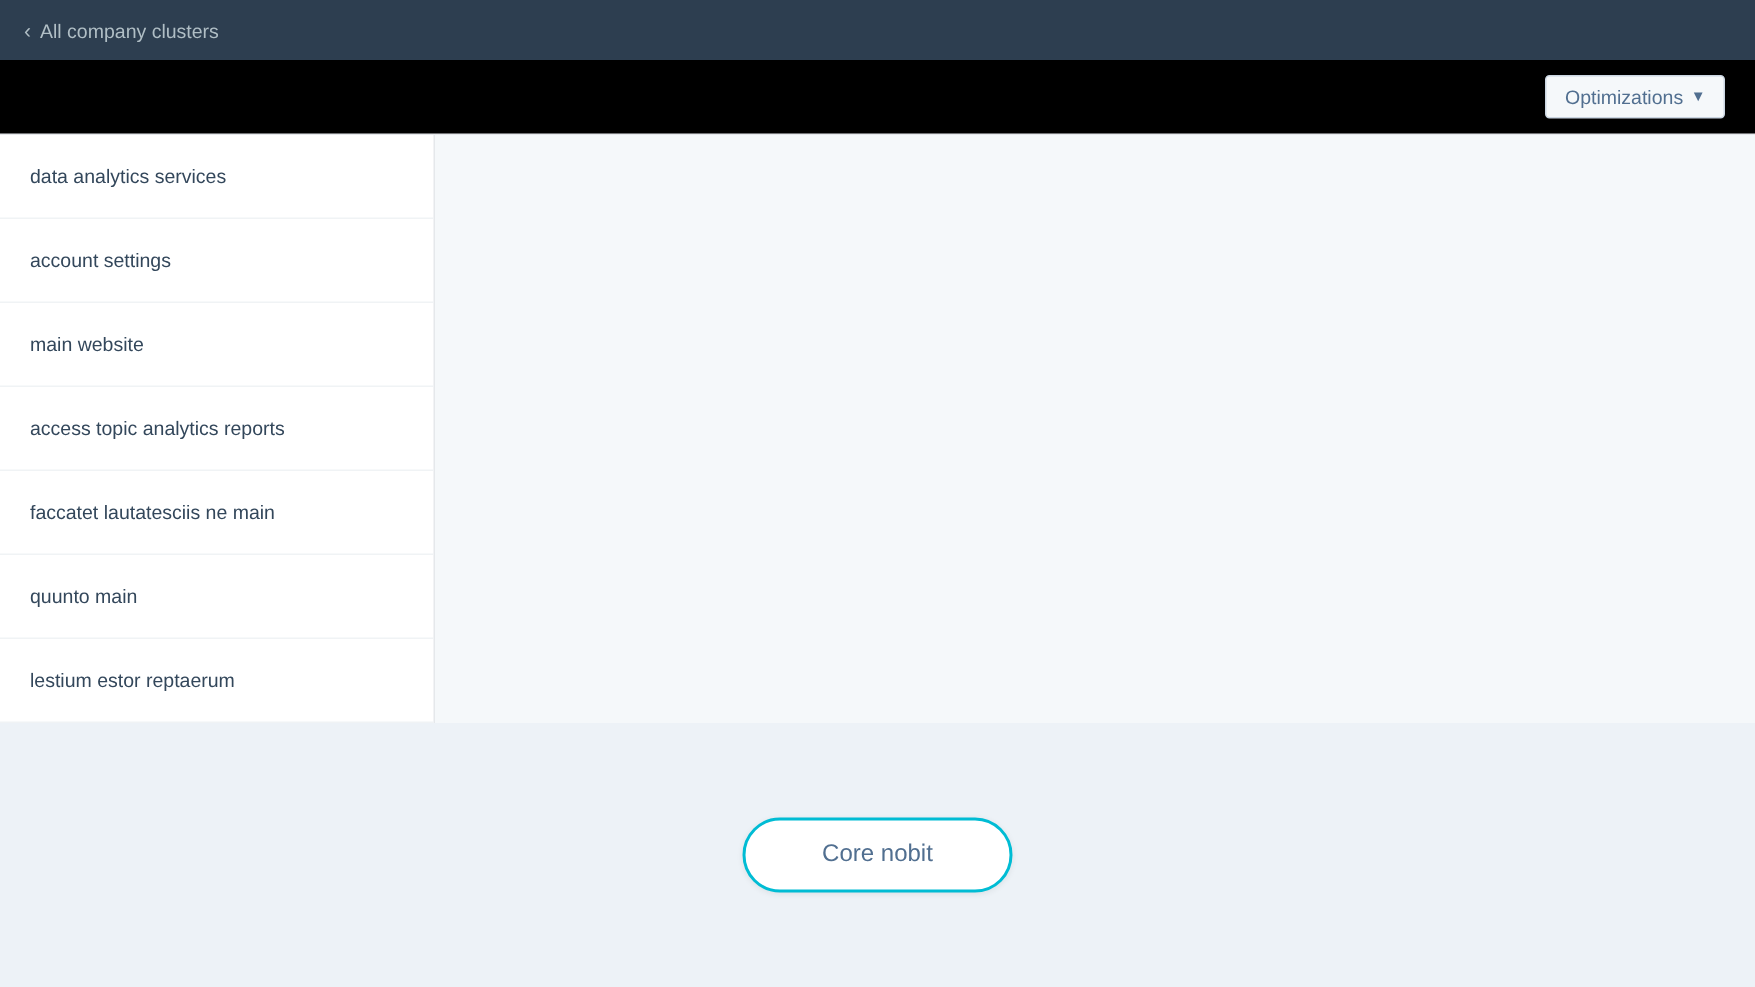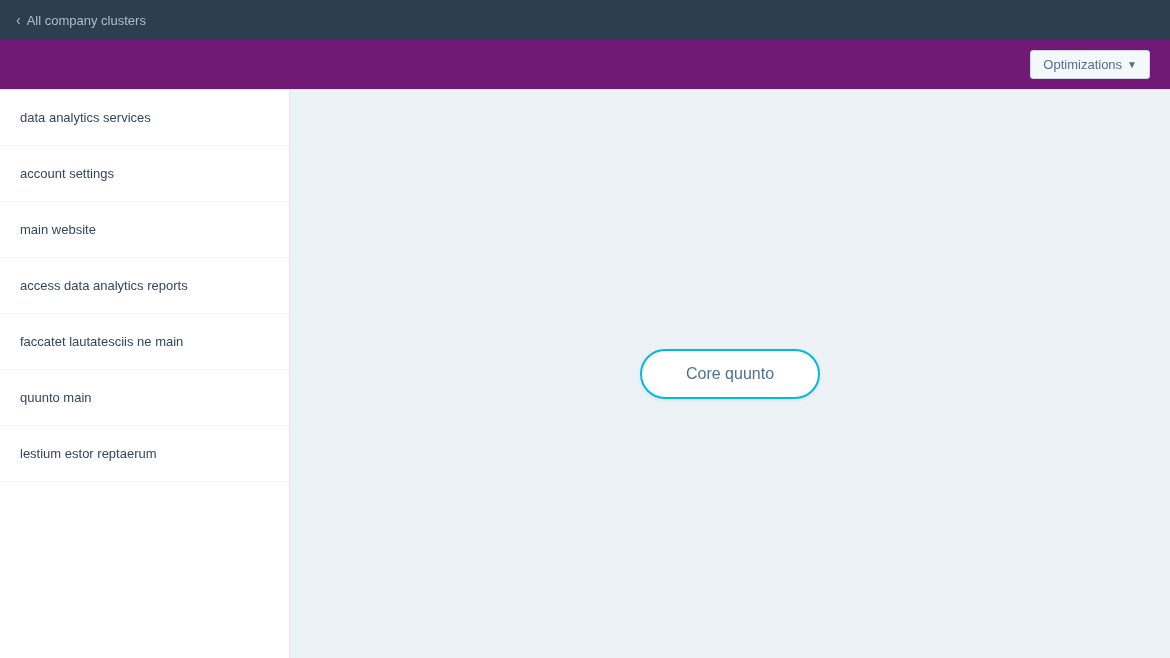--- a/index.html
+++ b/index.html
@@ -35,21 +35,21 @@
       gap: 6px;
     }
 
     .back-arrow {
       font-size: 14px;
       color: #b0bec5;
     }
 
     
     .toolbar {
-      background: #701a75;
+      background: #000000;
       height: 50px;
       display: flex;
       align-items: center;
       justify-content: flex-end;
       padding: 0 20px;
       border-bottom: 1px solid #e5e8eb;
     }
 
     .optimizations-btn {
       background: #f5f8fa;
@@ -65,20 +65,21 @@
     }
 
     .optimizations-btn .chevron {
       font-size: 10px;
     }
 
     
     .main-content {
       display: flex;
       height: calc(658px - 40px - 50px);
+      flex-direction: column;
     }
 
     
     .sidebar-list {
       width: 290px;
       background: #ffffff;
       border-right: 1px solid #e5e8eb;
       overflow-y: auto;
       flex-shrink: 0;
     }
@@ -137,25 +138,25 @@
   </button>
 </div>
 
 <div class="main-content">
 
   <div class="sidebar-list">
 
   <div class="list-item">data analytics services</div>
       <div class="list-item">account settings</div>
       <div class="list-item">main website</div>
-      <div class="list-item">access data analytics reports</div>
+      <div class="list-item">access topic analytics reports</div>
       <div class="list-item">faccatet lautatesciis ne main</div>
       <div class="list-item">quunto main</div>
       <div class="list-item">lestium estor reptaerum</div>
     </div>
 
   <div class="canvas-area">
     <div class="core-topic-node">
-      <span>Core quunto</span>
+      <span>Core nobit</span>
     </div>
   </div>
 
 </div>
 
 </body></html>

